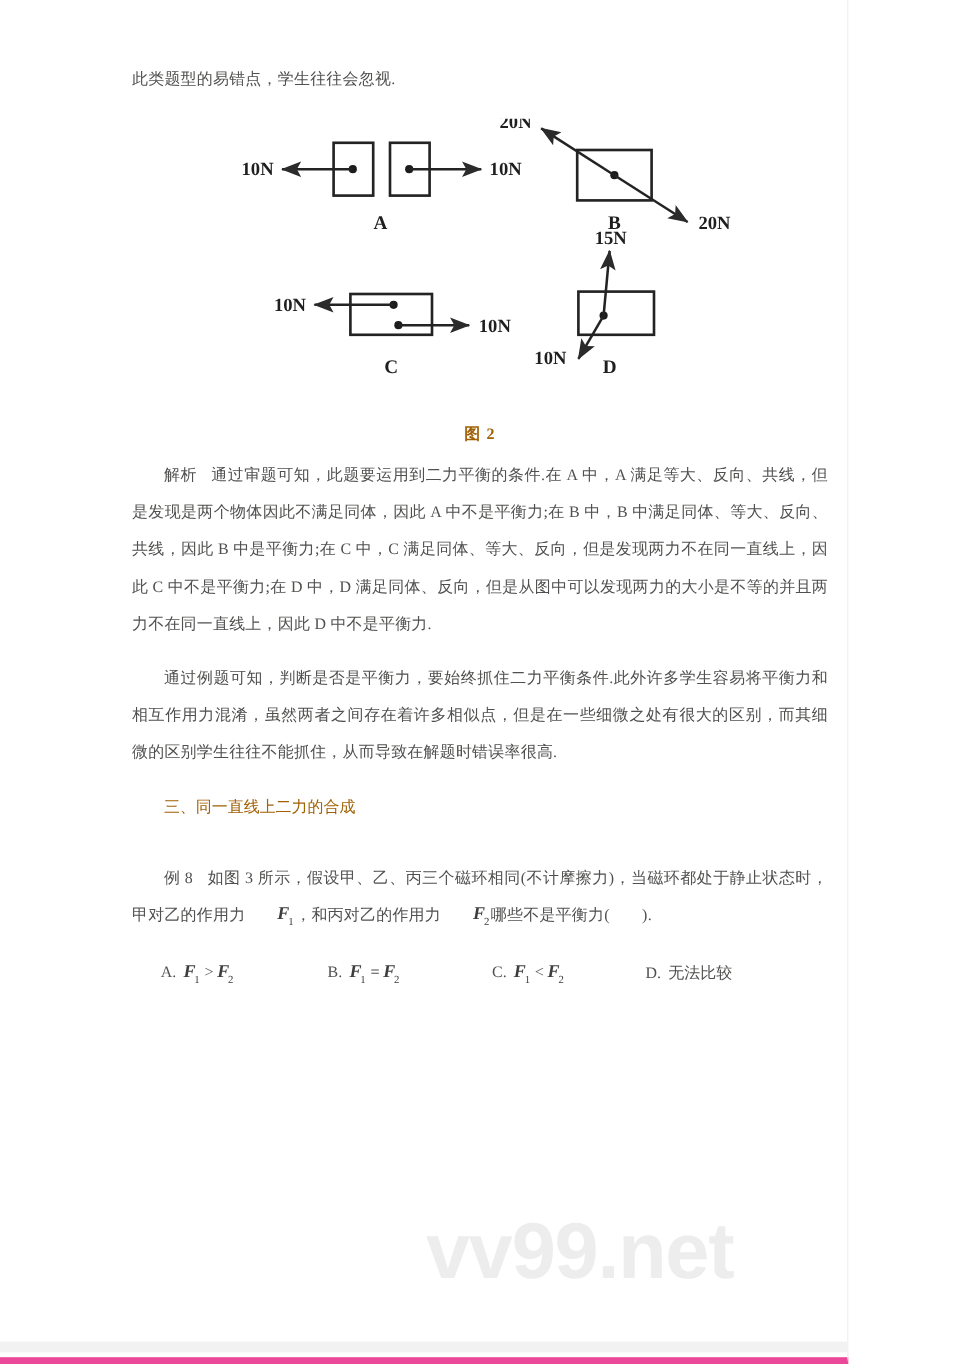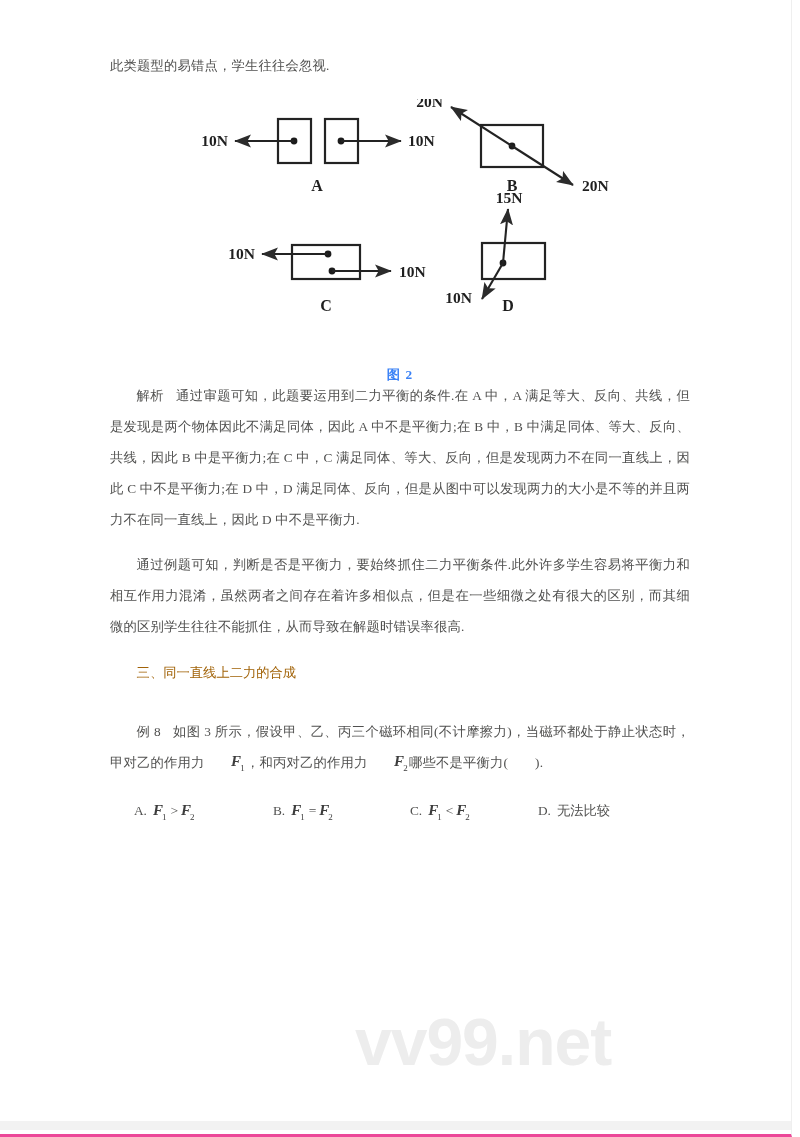--- a/index.html
+++ b/index.html
@@ -2,27 +2,27 @@
 <html><head>
 <meta charset="utf-8">
 <style>
   html, body {
     margin: 0;
     padding: 0;
     background: #ffffff;
   }
   .page {
     position: relative;
-    width: 792px;
+    width: 707px;
     height: 1137px;
     background: #ffffff;
     overflow: hidden;
     box-sizing: border-box;
     border-right: 1px solid #efefef;
-    border-bottom: 3px solid #ec4899;
+    border-bottom: 6px solid #ec4899;
     font-family: "Liberation Serif", "DejaVu Serif", serif;
     color: #4a4a4a;
   }
   .page::after {
     content: "";
     position: absolute;
     left: 0; right: 0; bottom: 4px;
     height: 9px;
     background: #f2f2f2;
   }
@@ -63,22 +63,22 @@
   
   .figure {
     position: relative;
     width: 580px;
     height: 260px;
     margin: 4px 0 0 0;
   }
   .figcap {
     text-align: center;
     font-size: 13.3px;
-    color: #3b82f6;
-    margin-top: 17px;
+    color: #a16207;
+    margin-top: 4px;
     letter-spacing: 1px;
     font-weight: 600;
   }
   .fig-svg { display:block; }
 
   
   .options {
     position: relative;
     font-size: 13.3px;
     color: #50504f;

